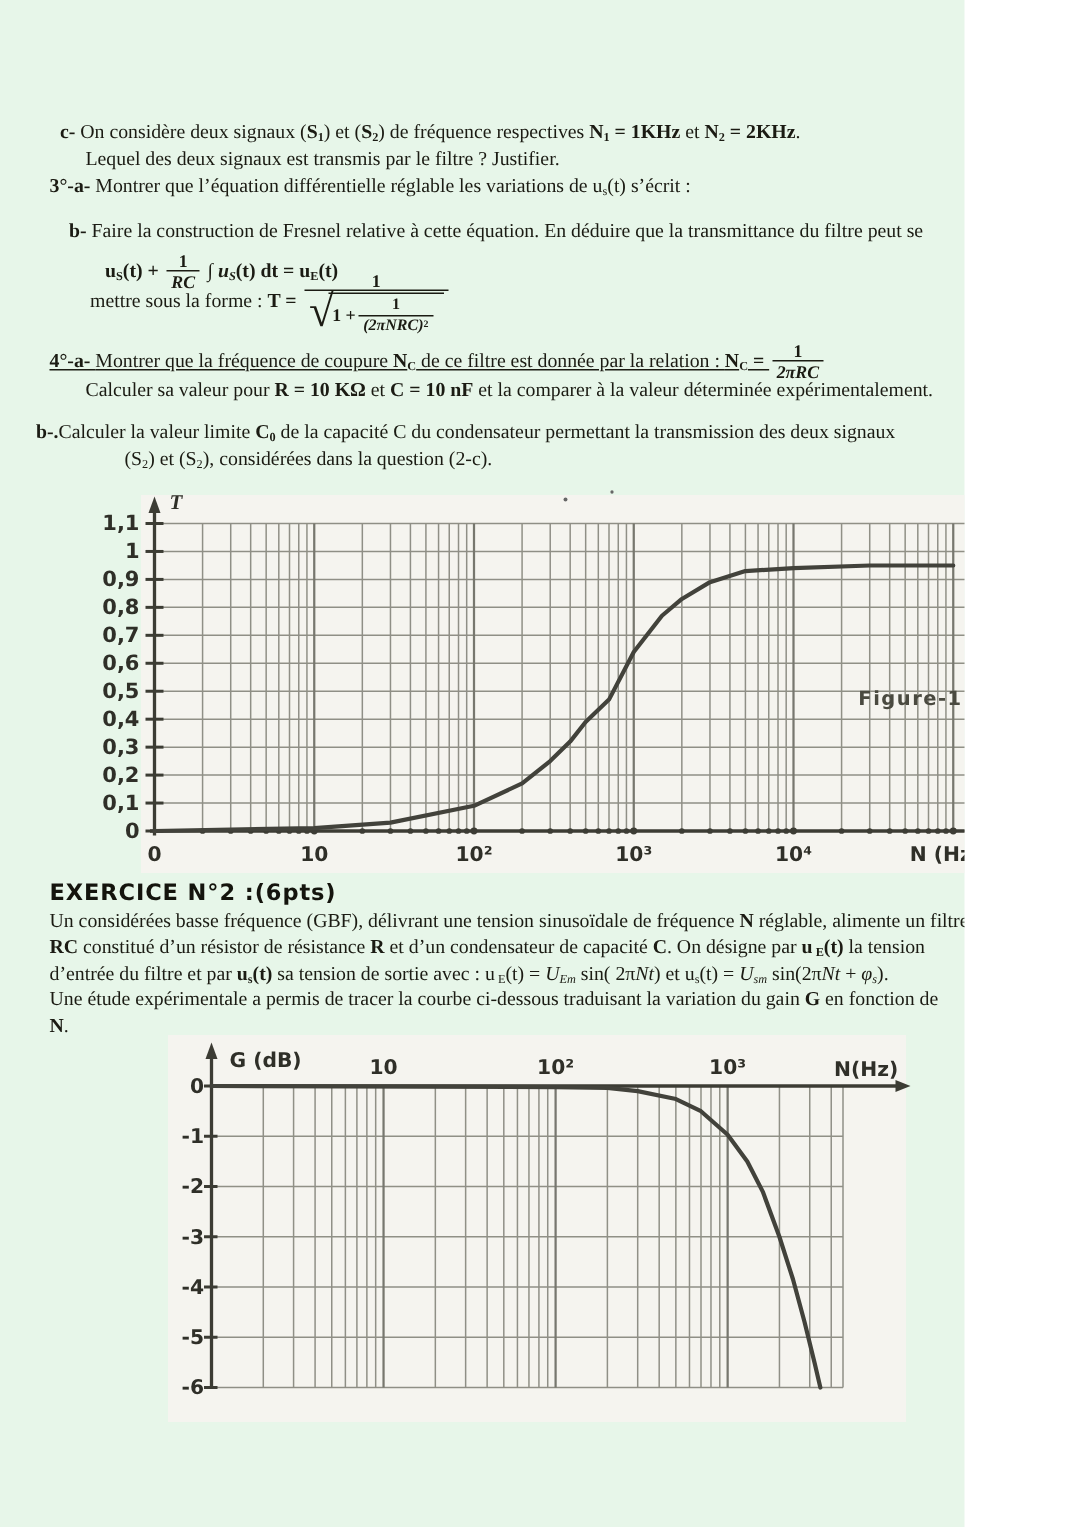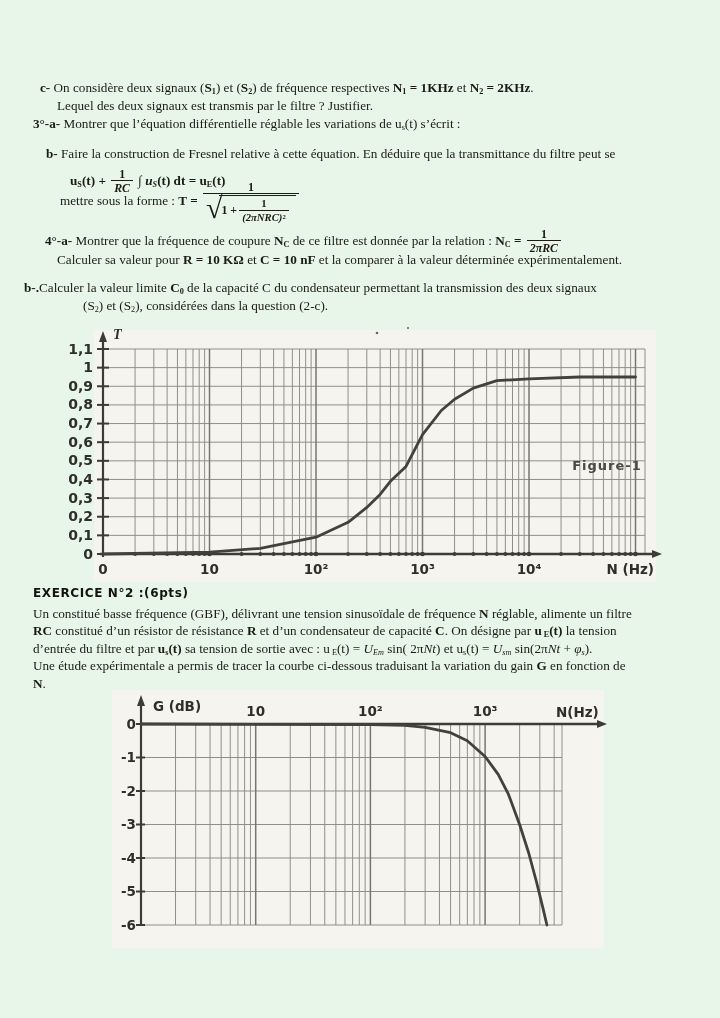--- a/index.html
+++ b/index.html
@@ -1,34 +1,34 @@
 <!DOCTYPE html>
 <html><head>
 <meta charset="utf-8">
 <style>
   html,body{margin:0;padding:0;}
-  .page{position:relative;width:720px;height:1018px;background:#e7f6e9;
+  .page{position:relative;width:643px;height:1018px;background:#e7f6e9;
         font-family:"Liberation Serif",serif;color:#1b1b13;overflow:hidden;}
   .line{position:absolute;font-size:13.2px;line-height:1.25;white-space:nowrap;}
   .f-b{font-weight:bold}
   .f-i{font-style:italic}
   .f-sub{font-size:0.62em;vertical-align:-0.28em}
   .f-sup{font-size:0.62em;vertical-align:0.55em}
   .fr{display:inline-flex;flex-direction:column;align-items:center;
       vertical-align:middle;text-align:center;margin:0 2px;}
   .fr>.n{font-size:0.9em;line-height:1.05;padding:0 3px;}
   .fr>.d{font-size:0.9em;line-height:1.05;border-top:1.4px solid currentColor;
          padding:1px 3px 0 3px;display:inline-flex;align-items:center;}
   .sq{display:inline-flex;align-items:flex-start;}
   .rad{font-size:30px;line-height:26px;font-weight:700;margin-right:-3px;}
   .sqc{border-top:1.8px solid currentColor;padding:2px 5px 0 2px;
        display:inline-flex;align-items:center;white-space:nowrap;}
   .heading{position:absolute;left:33px;top:586px;
            font-family:"DejaVu Sans",sans-serif;font-weight:bold;
-           font-size:12px;letter-spacing:0.6px;color:#14140d;}
+           font-size:15px;letter-spacing:0.6px;color:#14140d;}
   .figmount{position:absolute;left:0;top:0;}
   .scrollwrap{position:absolute;left:276px;top:942px;}
 </style>
 </head>
 <body>
 
 <div class="page">
   <div id="doc-layer">
       <div class="line" style="left: 40px; top: 80px;"><span class="f-b">c- </span><span>On considère deux signaux (</span><span class="f-b">S</span><span class="f-b f-sub">1</span><span>) et (</span><span class="f-b">S</span><span class="f-b f-sub">2</span><span>) de fréquence respectives </span><span class="f-b">N</span><span class="f-b f-sub">1</span><span class="f-b"> = 1KHz</span><span> et </span><span class="f-b">N</span><span class="f-b f-sub">2</span><span class="f-b"> = 2KHz</span><span>.</span></div>
       <div class="line" style="left: 57px; top: 98px;"><span>Lequel des deux signaux est transmis par le filtre ? Justifier.</span></div>
@@ -51,30 +51,30 @@
                   <span class="n"><span class="f-b">1</span></span>
                   <span class="d">
                     <span class="f-b f-i">(2πNRC)</span>
                     <span class="f-b f-sup">2</span>
                   </span>
                 </span>
               </span>
             </span>
           </span>
         </span></div>
-      <div class="line" style="left: 45px; top: 228px;"><span class="f-b">4°-a- </span><span>Montrer que la fréquence de coupure </span><span class="f-b">N</span><span class="f-b f-sub">C</span><span>  de ce filtre est donnée par la relation : </span><span class="f-b">N</span><span class="f-b f-sub">C</span><span class="f-b"> = </span><span class="fr">
+      <div class="line" style="left: 33px; top: 228px; text-decoration: underline;"><span class="f-b">4°-a- </span><span>Montrer que la fréquence de coupure </span><span class="f-b">N</span><span class="f-b f-sub">C</span><span>  de ce filtre est donnée par la relation : </span><span class="f-b">N</span><span class="f-b f-sub">C</span><span class="f-b"> = </span><span class="fr">
           <span class="n"><span class="f-b">1</span></span>
           <span class="d">
             <span class="f-b f-i">2πRC</span>
           </span>
         </span></div>
       <div class="line" style="left: 57px; top: 252px;"><span>Calculer sa valeur pour </span><span class="f-b">R = 10 KΩ</span><span> et </span><span class="f-b">C = 10 nF</span><span> et la comparer à la valeur déterminée expérimentalement.</span></div>
       <div class="line" style="left: 24px; top: 280px;"><span class="f-b">b-.</span><span>Calculer la valeur limite  </span><span class="f-b">C</span><span class="f-b f-sub">0</span><span> de  la capacité C du condensateur permettant la transmission des deux  signaux</span></div>
       <div class="line" style="left: 57px; top: 298px; margin-left: 26px;"><span>(S</span><span class="f-sub">2</span><span>) et (S</span><span class="f-sub">2</span><span>), considérées dans la question (2-c).</span></div>
-      <div class="line" style="left: 33px; top: 606px;"><span>Un constitué basse fréquence (GBF), délivrant une tension sinusoïdale de fréquence </span><span class="f-b">N</span><span> réglable, alimente un filtre</span></div>
+      <div class="line" style="left: 33px; top: 606px;"><span>Un considérées basse fréquence (GBF), délivrant une tension sinusoïdale de fréquence </span><span class="f-b">N</span><span> réglable, alimente un filtre</span></div>
       <div class="line" style="left: 33px; top: 623px;"><span class="f-b">RC</span><span> constitué d’un résistor de résistance </span><span class="f-b">R</span><span> et d’un condensateur de capacité </span><span class="f-b">C</span><span>. On désigne par </span><span class="f-b">u</span><span class="f-b f-sub"> E</span><span class="f-b">(t)</span><span> la tension</span></div>
       <div class="line" style="left: 33px; top: 641px;"><span>d’entrée du filtre et par </span><span class="f-b">u</span><span class="f-b f-sub">s</span><span class="f-b">(t)</span><span> sa tension de sortie avec : u</span><span class="f-sub"> E</span><span>(t) =  </span><span class="f-i">U</span><span class="f-i f-sub">Em</span><span> sin( 2π</span><span class="f-i">Nt</span><span>) et  u</span><span class="f-sub">s</span><span>(t) =  </span><span class="f-i">U</span><span class="f-i f-sub">sm</span><span> sin(2π</span><span class="f-i">Nt</span><span>  +  </span><span class="f-i">φ</span><span class="f-i f-sub">s</span><span>).</span></div>
       <div class="line" style="left: 33px; top: 658px;"><span>Une étude expérimentale a permis de tracer la courbe ci-dessous traduisant la variation du gain </span><span class="f-b">G</span><span> en fonction de</span></div>
       <div class="line" style="left: 33px; top: 676px;"><span class="f-b">N</span><span>.</span></div>
     </div>
   <div class="heading">EXERCICE N°2 :(6pts)</div>
   <div id="fig1" class="figmount">
       <svg viewBox="0 318 720 276" width="720" height="276" style="position:absolute;left:0;top:318px">
         <rect x="94" y="330" width="562" height="252" fill="#f5f4ef"></rect>
         <g stroke="#85857b" stroke-width="1" opacity="0.9">

